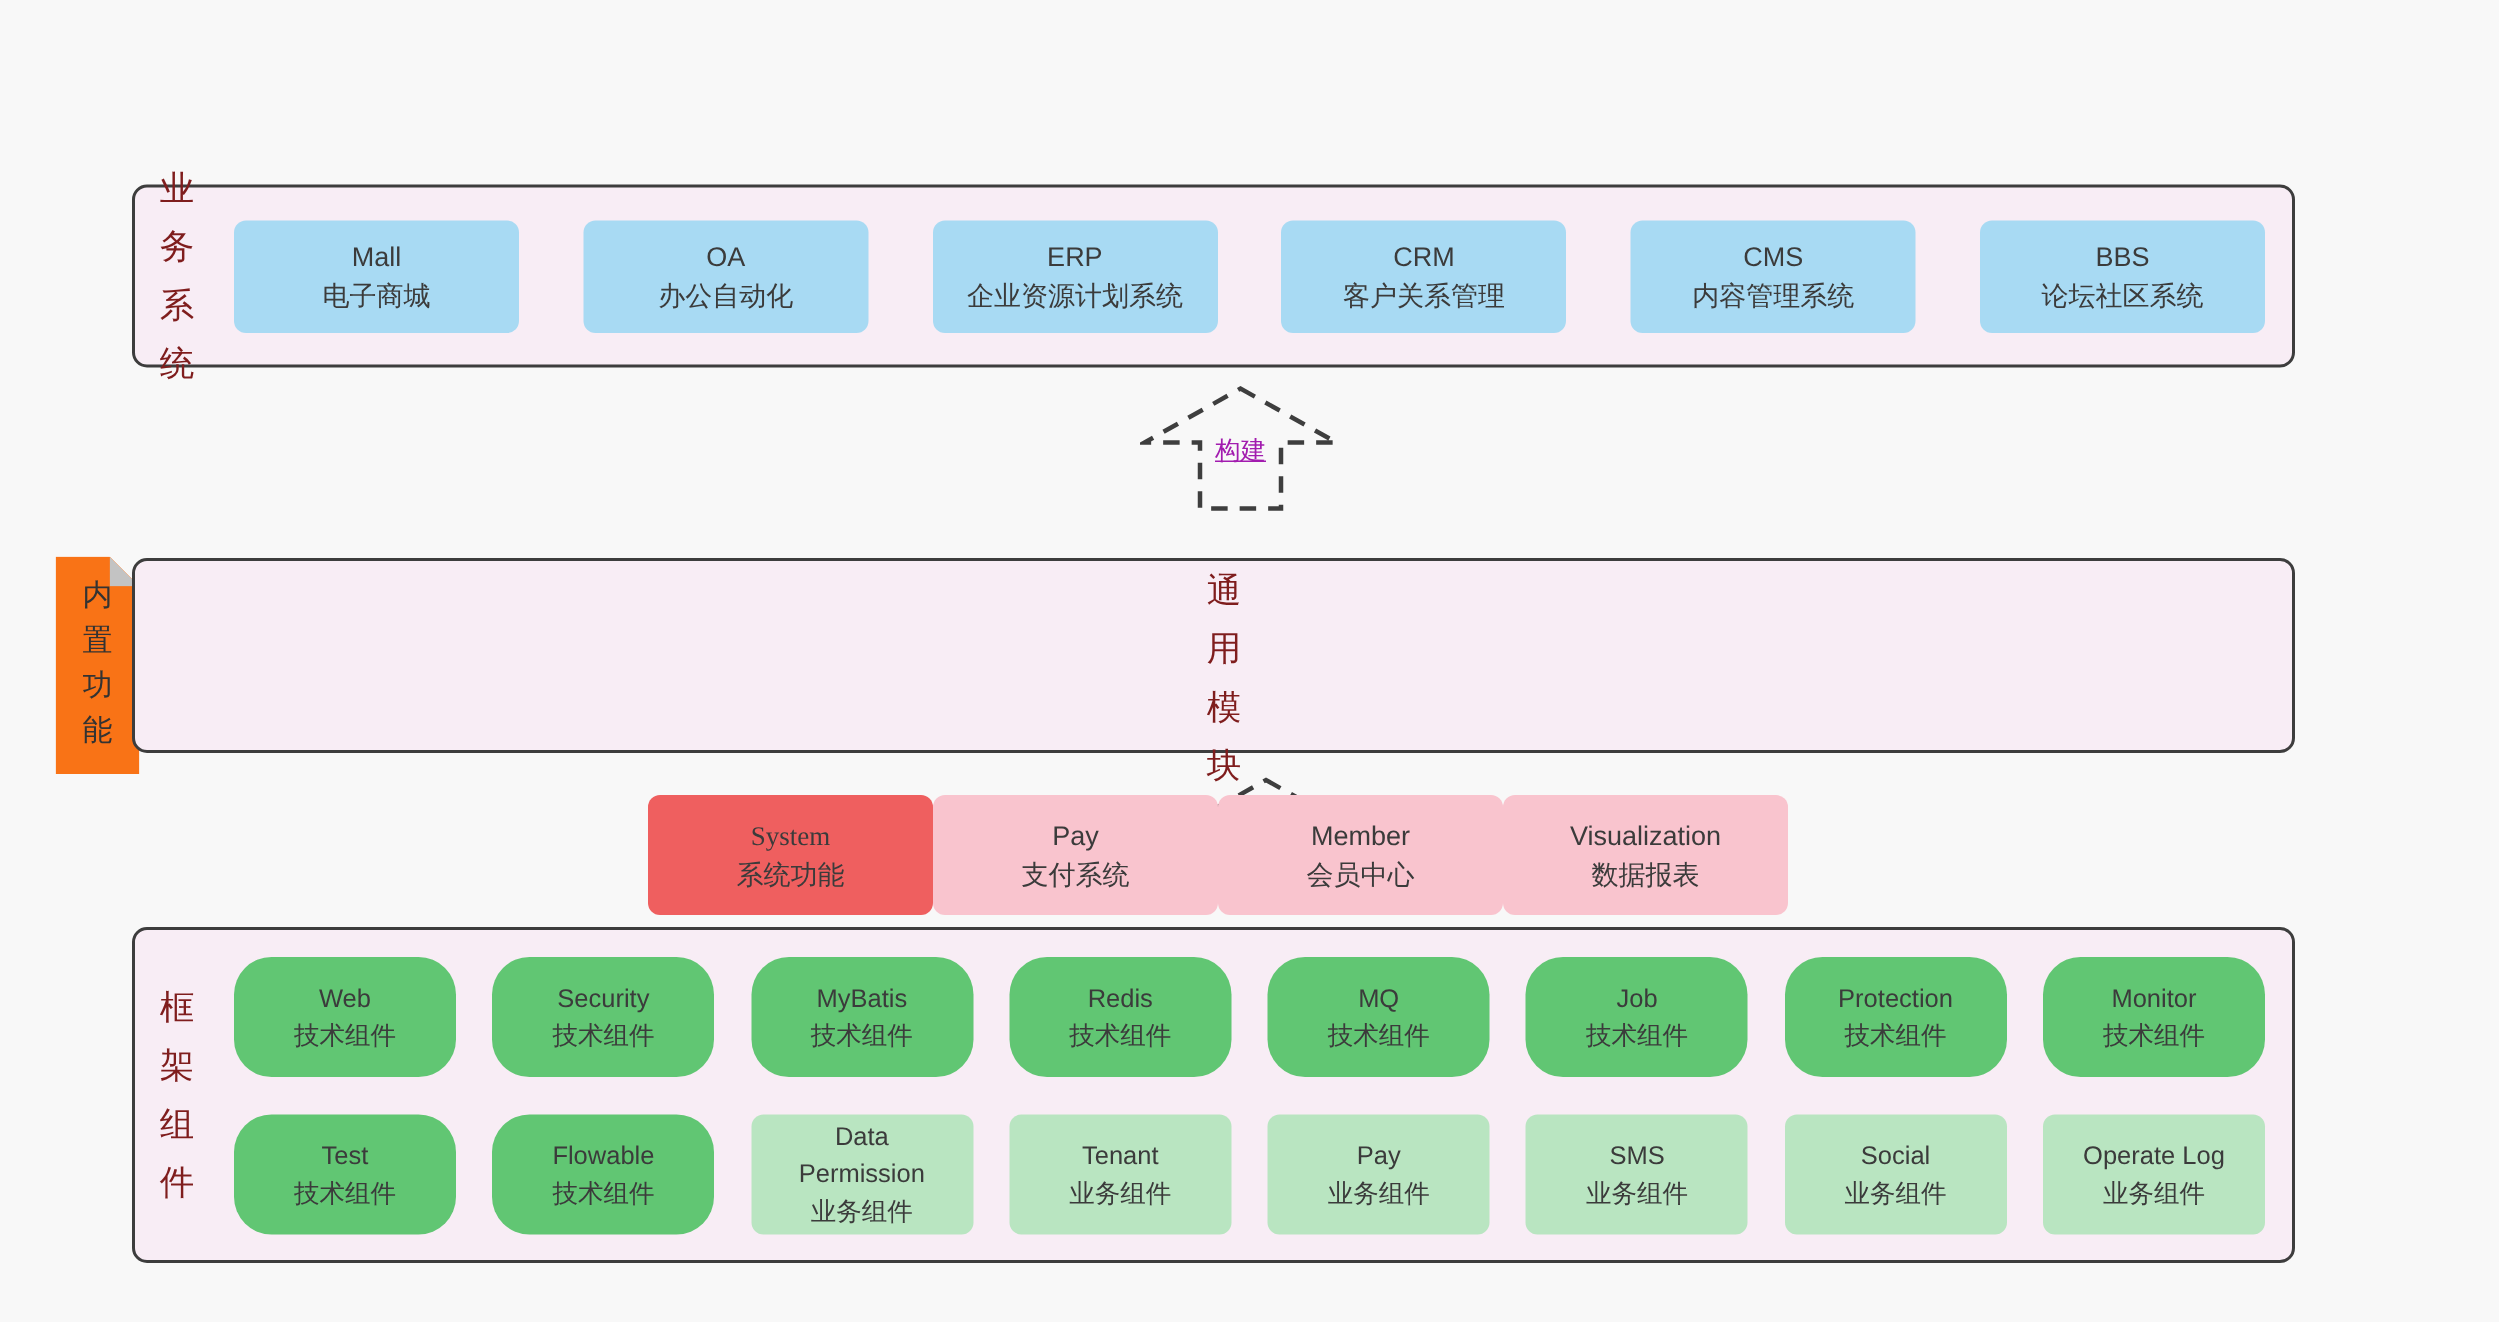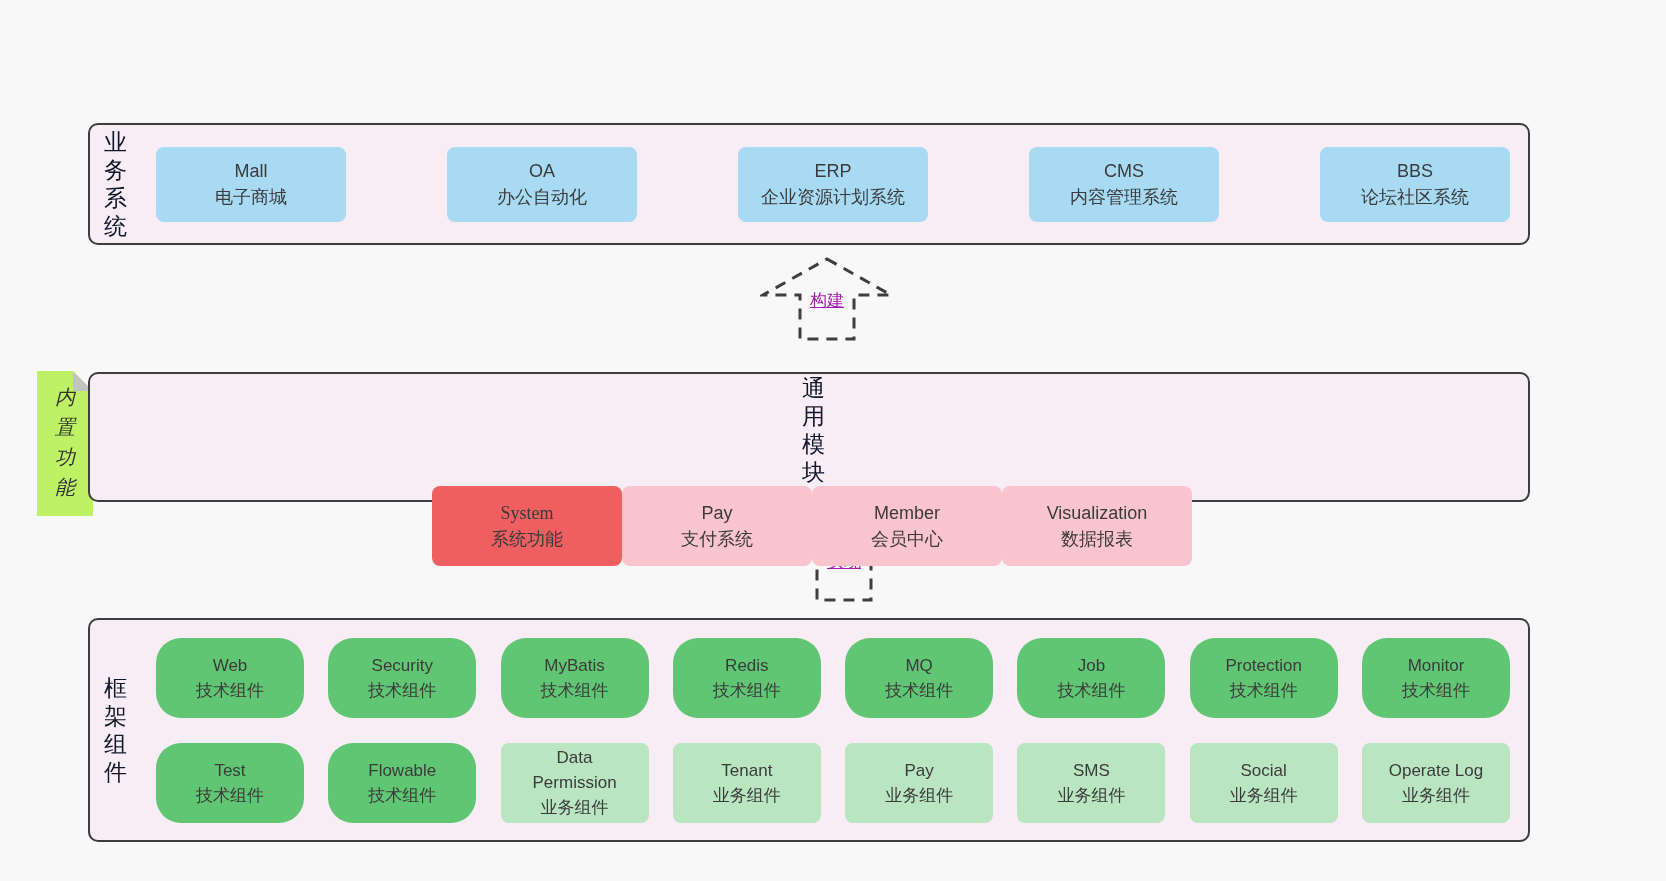--- a/index.html
+++ b/index.html
@@ -10,45 +10,44 @@
   
   .panel{
     position:absolute;left:88px;width:1442px;background:#f8edf5;
     border:2px solid #3d3d3d;border-radius:10px;display:flex;align-items:center;z-index:2;
     box-sizing:border-box;
   }
   #panel-business{top:123px;height:122px;}
   #panel-modules{top:372px;height:130px;flex-direction:column;}
   #panel-framework{top:618px;height:224px;}
   .vlabel{
-    flex:none;width:28px;margin-left:14px;font-size:23px;line-height:28px;color:#0f172a;
-    word-break:break-all;
+    flex:none;width:28px;margin-left:14px;font-size:23px;line-height:39px;color:#7f1d1d;
+    word-break:break-all;text-align:center;
   }
   .boxes{flex:1;display:flex;justify-content:space-between;padding:0 18px 0 24px;}
   .rows{flex:1;display:flex;flex-direction:column;gap:25px;}
   
   .box{
     border-radius:8px;display:flex;flex-direction:column;align-items:center;justify-content:center;
     text-align:center;color:#3b3b3b;
   }
   .box .en,.box .zh{display:block;}
   .box.lg{width:190px;height:75px;font-size:18px;line-height:26px;}
   #panel-modules .box.lg{height:80px;}
   .box.sm{width:148px;height:80px;font-size:17px;line-height:25px;}
   .box.sm .en{max-width:116px;}
   .box[data-variant="blue"]{background:#a8daf3;}
   .box[data-variant="red"]{background:#ef5f5f;font-family:Liberation Serif, serif;}
   .box[data-variant="pink"]{background:#f9c4ce;}
   .box[data-variant="green"]{background:#61c673;border-radius:25px;}
   .box[data-variant="green-light"]{background:#b9e5c1;}
   
   .sticky{
-    position:absolute;left:37px;width:56px;background:#bef264;z-index:1;
+    position:absolute;left:37px;width:56px;background:#f97316;z-index:1;
     clip-path:polygon(0 0,calc(100% - 20px) 0,100% 20px,100% 100%,0 100%);
-    font-style:italic;
   }
   #sticky-modules{top:371px;height:145px;}
   #sticky-framework{top:655px;height:135px;}
   .sticky .fold{
     position:absolute;top:0;right:0;width:20px;height:20px;background:#c3c3c3;
     clip-path:polygon(0 0,100% 100%,0 100%);
   }
   .sticky .stext{
     display:block;margin:11px auto 0;width:22px;font-size:20px;line-height:30px;color:#333;
     word-break:break-all;text-align:center;
@@ -82,20 +81,24 @@
       </div>
       <div class="box lg" data-variant="blue">
         <span class="en">OA</span>
         <span class="zh">办公自动化</span>
       </div>
       <div class="box lg" data-variant="blue">
         <span class="en">ERP</span>
         <span class="zh">企业资源计划系统</span>
       </div>
       <div class="box lg" data-variant="blue">
+        <span class="en">CRM</span>
+        <span class="zh">客户关系管理</span>
+      </div>
+      <div class="box lg" data-variant="blue">
         <span class="en">CMS</span>
         <span class="zh">内容管理系统</span>
       </div>
       <div class="box lg" data-variant="blue">
         <span class="en">BBS</span>
         <span class="zh">论坛社区系统</span>
       </div>
     </div>
   </section>
 

